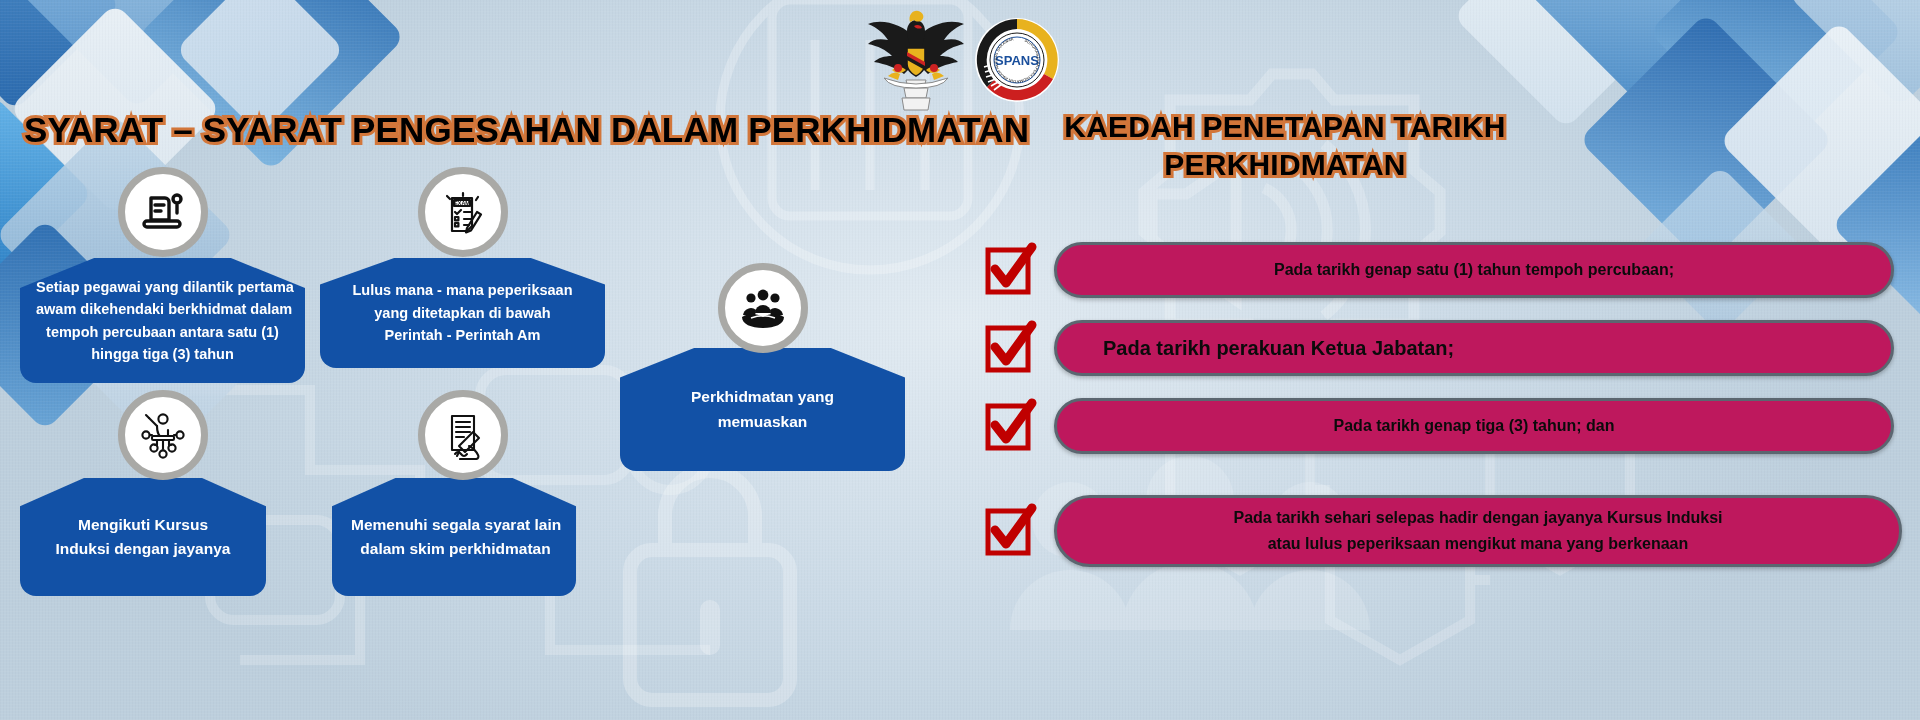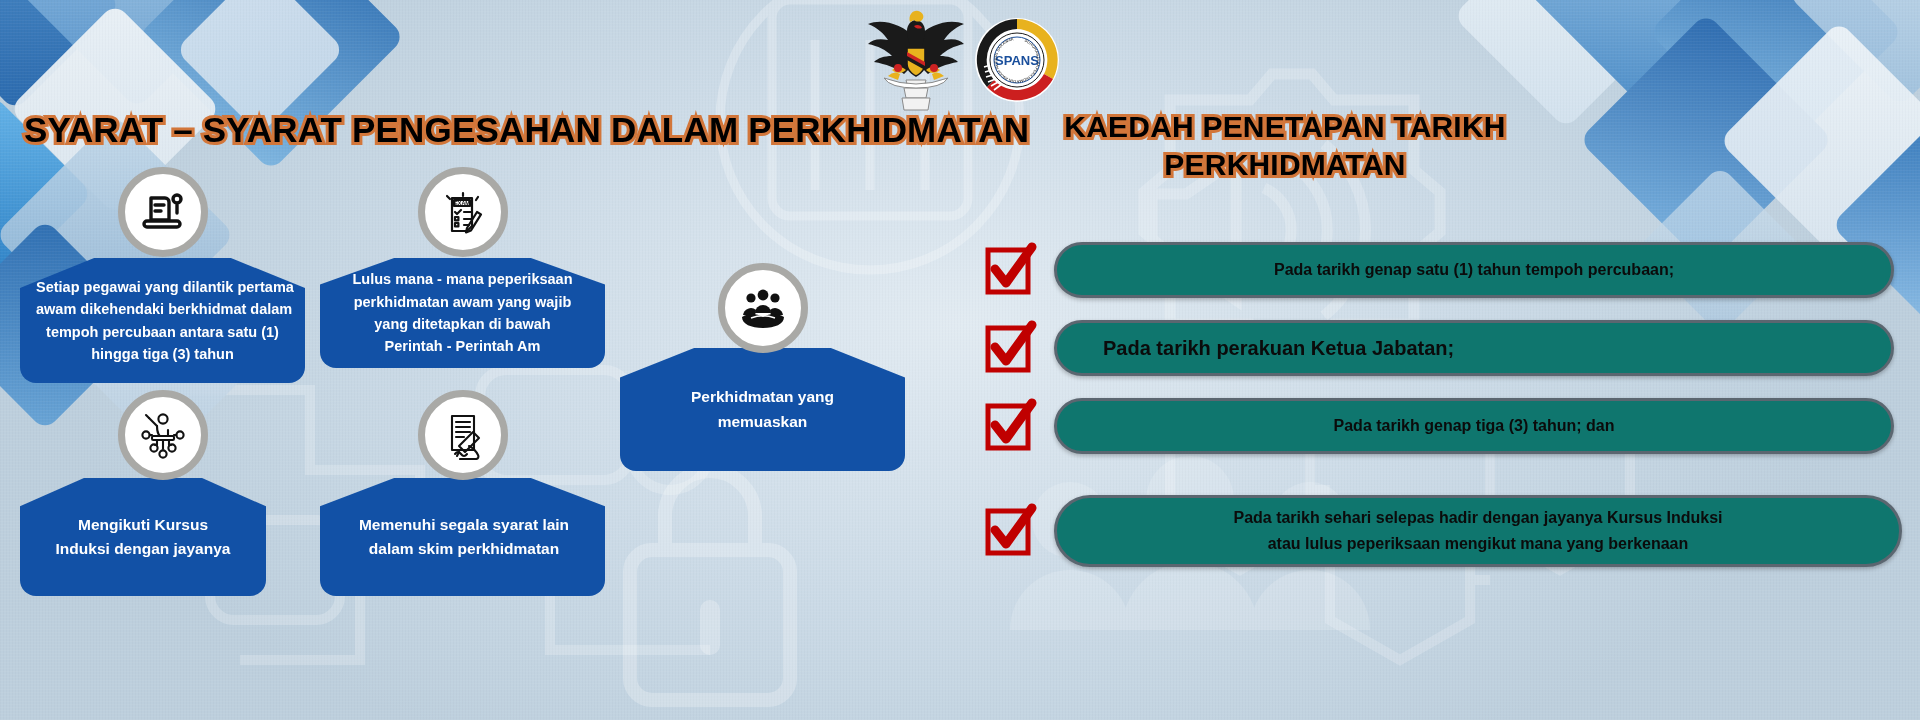--- a/index.html
+++ b/index.html
@@ -76,21 +76,21 @@
     border-radius:50%;
     display:flex; align-items:center; justify-content:center;
     z-index:5;
   }
   .badge svg { display:block; }
 
   
   .chk-row { position:absolute; display:flex; align-items:center; }
   .chkbox { position:relative; width:56px; height:56px; flex:0 0 auto; }
   .pill {
-    background:#0f766e;
+    background:#be185d;
     border:3px solid #5b6670;
     border-radius:40px;
     display:flex; align-items:center;
     font-weight:bold; color:#0b0b0b;
     box-shadow:0 2px 4px rgba(0,0,0,.25);
   }
   .pill .ptxt { width:100%; }
   .pill .ptxt div { white-space:nowrap; }
 </style>
 </head>
@@ -273,21 +273,20 @@
       <path d="M8 33 h30 a3 3 0 0 1 0 6 h-30 a3 3 0 0 1 0 -6z"></path>
       <circle cx="38" cy="11" r="4"></circle>
       <path d="M38 17 v8"></path>
     </g>
   </svg>
 </div>
 
 <div class="card" style="left:320px; top:258px; width:285px; height:110px; font-size:14.5px;">
   <div class="txt">
     <div>Lulus mana - mana peperiksaan</div>
-    <div>perkhidmatan awam yang wajib</div>
     <div>yang ditetapkan di bawah</div>
     <div>Perintah - Perintah Am</div>
   </div>
 </div>
 <div class="badge" style="left:418px; top:167px; width:90px; height:90px;">
   <svg width="50" height="50" viewBox="0 0 50 50">
     <g fill="none" stroke="#111" stroke-width="2.2" stroke-linecap="round" stroke-linejoin="round">
       <path d="M14 11 h20 v28 l-5 5 h-15z"></path>
       <path d="M16 13 h16 v6 h-16z"></path>
       <text x="24" y="18.4" text-anchor="middle" font-family="Liberation Sans, sans-serif" font-size="5.4" fill="#111" stroke="none" font-weight="bold">EXAM</text>
@@ -344,21 +343,21 @@
       <path d="M12.6 26 h2.4 M37 26 h2.4"></path>
       <path d="M26 31 v9"></path>
       <circle cx="17" cy="39" r="3.6"></circle>
       <circle cx="35" cy="39" r="3.6"></circle>
       <circle cx="26" cy="45" r="3.6"></circle>
       <path d="M20 36 l-2 0 M32 36 l2 0"></path>
     </g>
   </svg>
 </div>
 
-<div class="card" style="left:320px; top:478px; width:285px; height:118px; font-size:15.5px;padding-left:19px;">
+<div class="card" style="left:332px; top:478px; width:244px; height:118px; font-size:15.5px;padding-left:19px;">
   <div class="txt">
     <div>Memenuhi segala syarat lain</div>
     <div>dalam skim perkhidmatan</div>
   </div>
 </div>
 <div class="badge" style="left:418px; top:390px; width:90px; height:90px;">
   <svg width="48" height="50" viewBox="0 0 48 50">
     <g fill="none" stroke="#111" stroke-width="2.1" stroke-linecap="round" stroke-linejoin="round">
       <path d="M13 6 h22 v34 h-22z"></path>
       <path d="M17 12 h14 M17 17 h14 M17 22 h14 M17 27 h8"></path>

